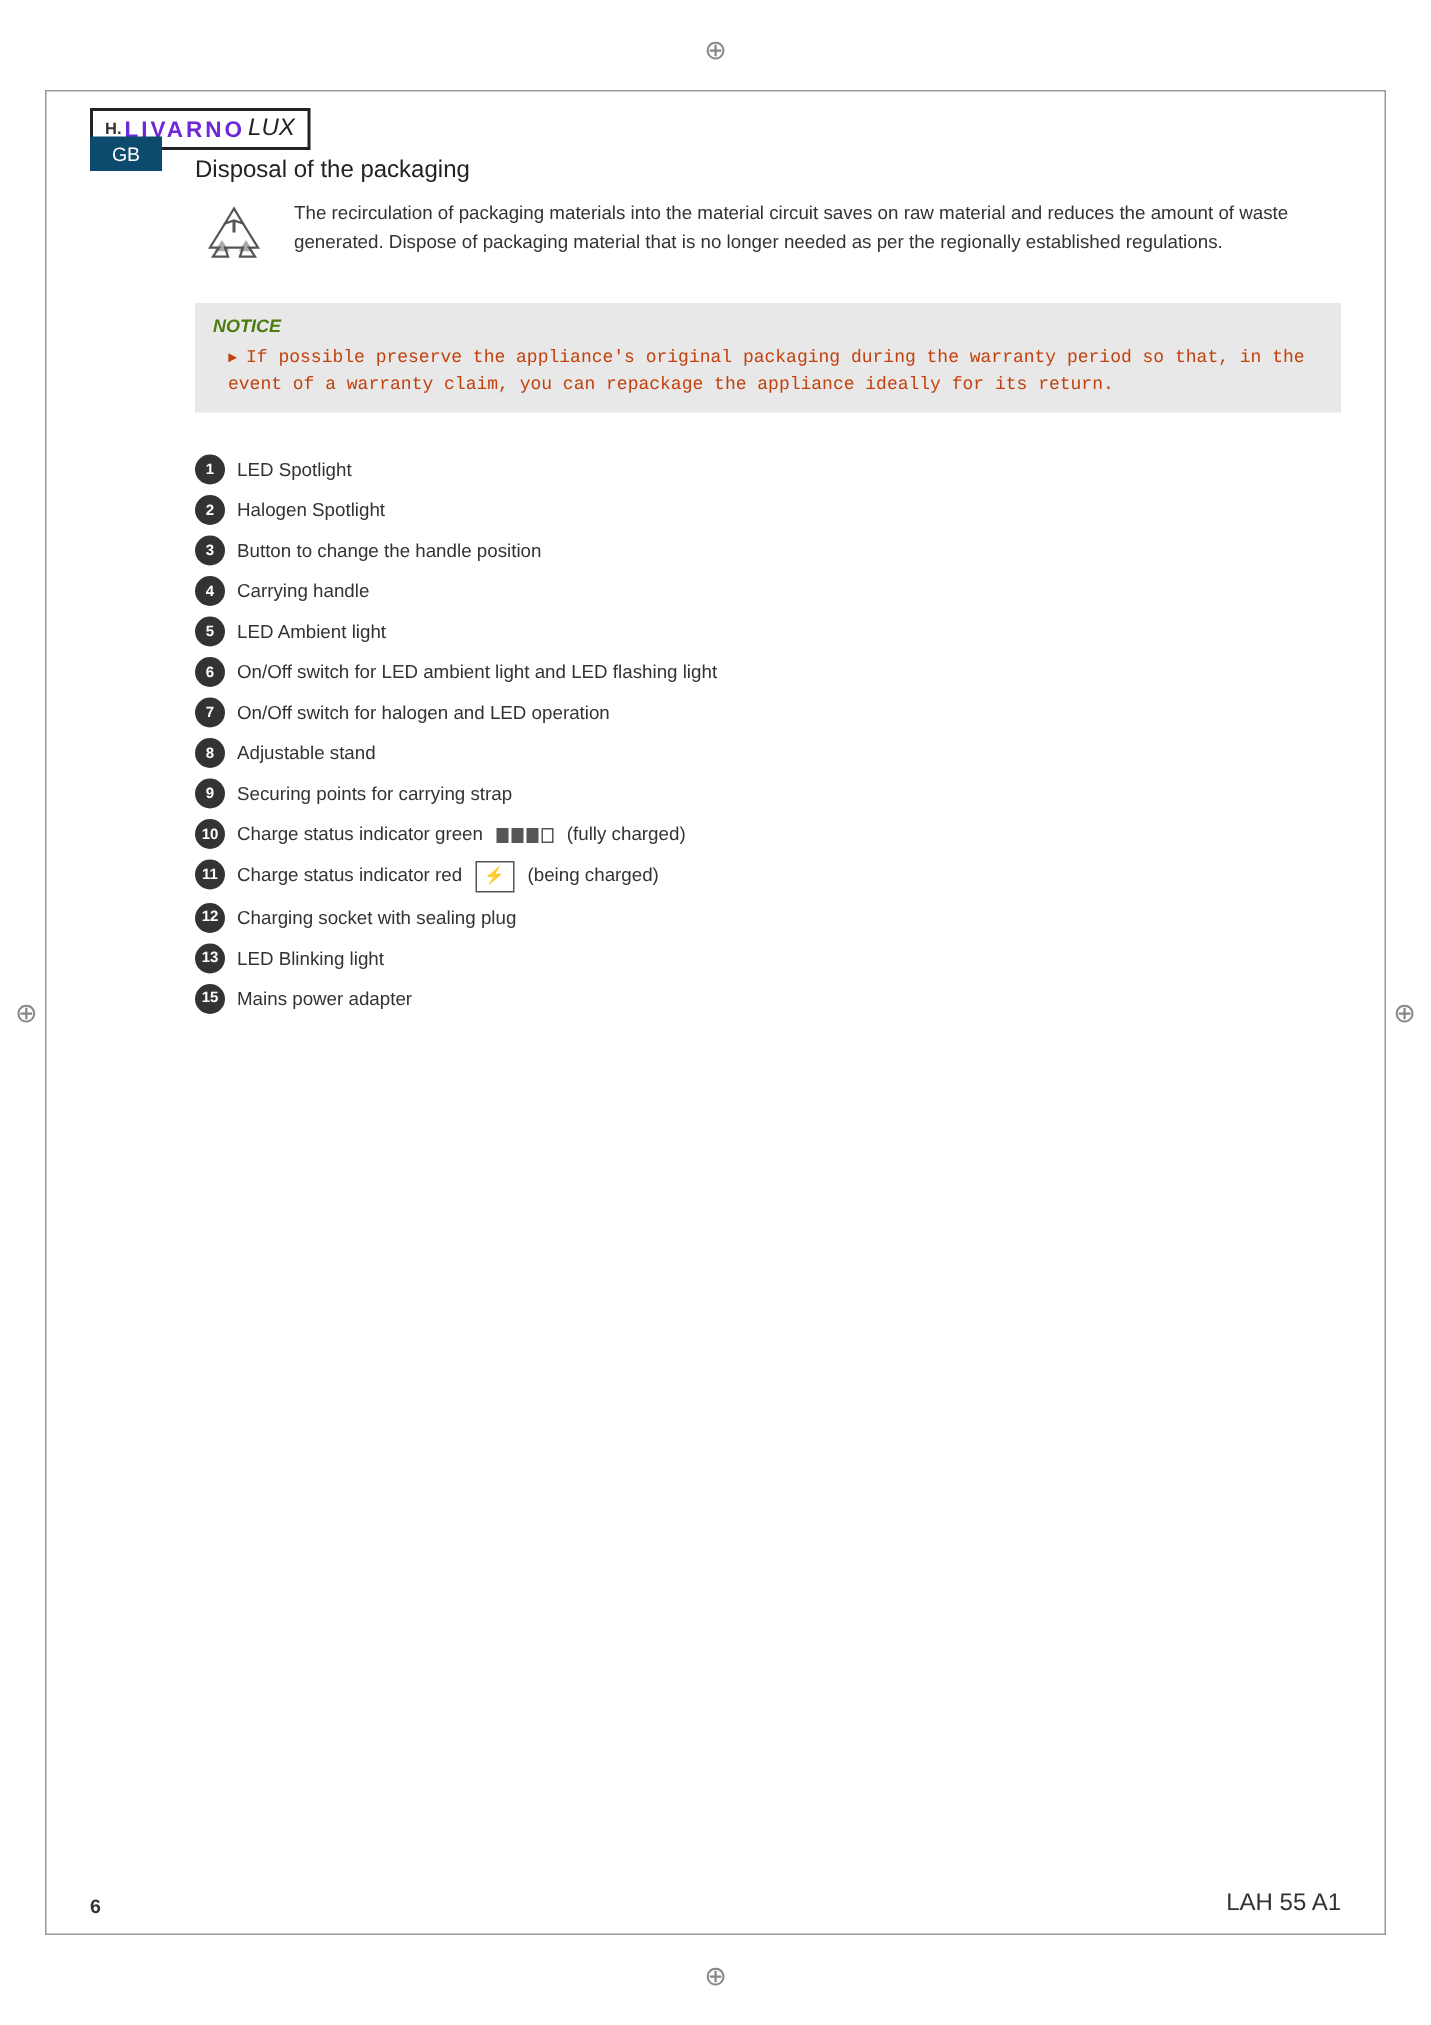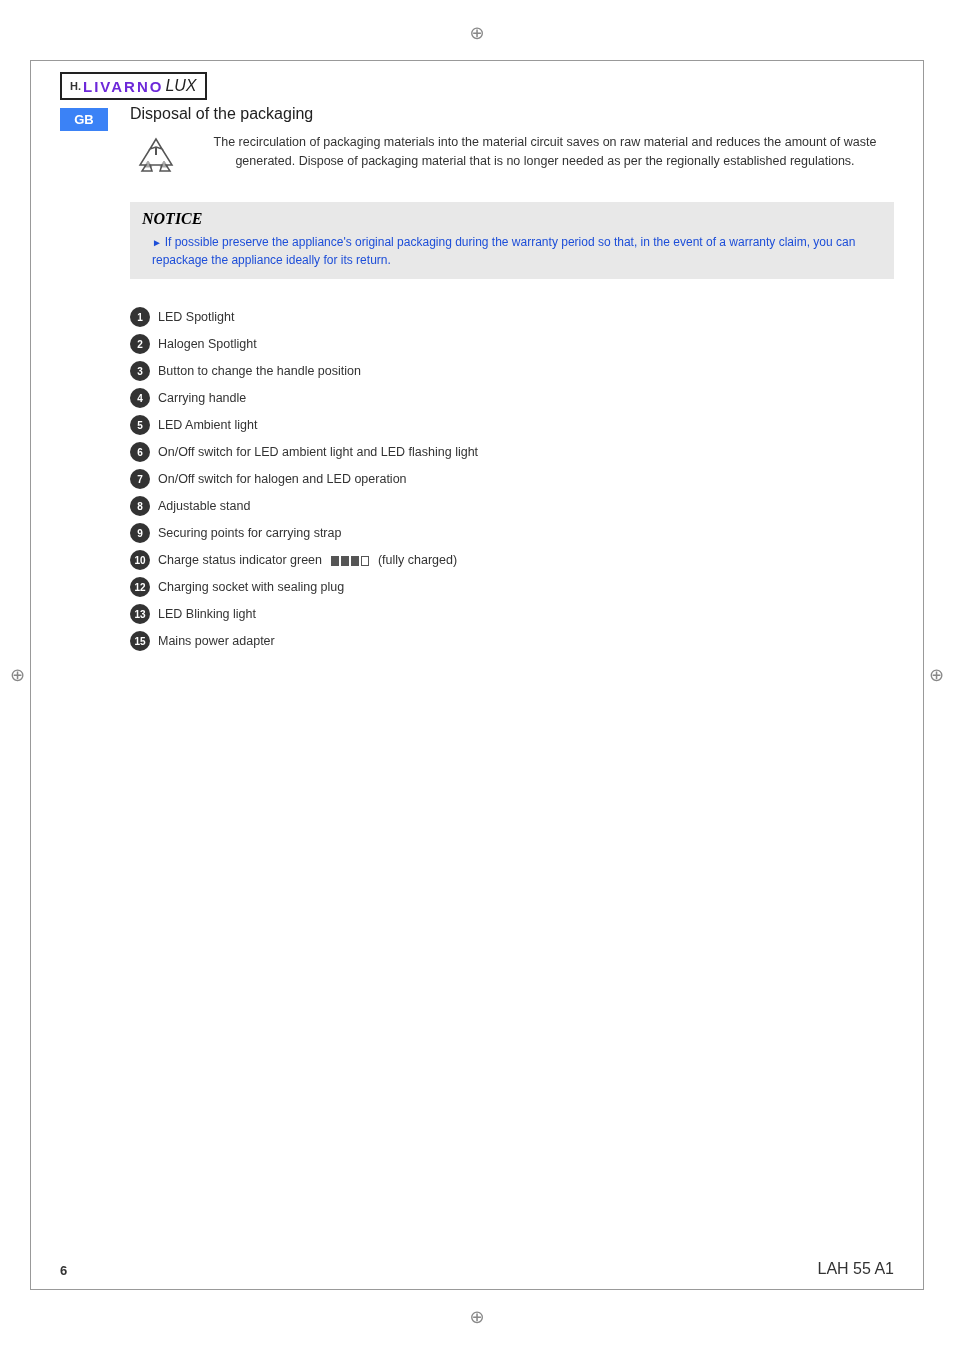--- a/index.html
+++ b/index.html
@@ -69,26 +69,26 @@
       font-size: 16px;
       color: #222;
       vertical-align: super;
       font-style: italic;
       font-weight: normal;
     }
 
     
     .lang-badge {
       position: absolute;
-      top: 108px;
+      top: 91px;
       left: 60px;
-      background: #3b82f6;
+      background: #0c4a6e;
       color: #fff;
       font-size: 13px;
-      font-weight: bold;
+      font-weight: normal;
       padding: 4px 10px;
       width: 48px;
       text-align: center;
     }
 
     
     .main-content {
       position: absolute;
       top: 105px;
       left: 130px;
@@ -107,21 +107,20 @@
       line-height: 1.55;
       color: #333;
       margin-bottom: 14px;
     }
 
     .recycle-row {
       display: flex;
       gap: 14px;
       margin-bottom: 14px;
       align-items: flex-start;
-      text-align: center;
     }
 
     .recycle-icon {
       width: 52px;
       flex-shrink: 0;
     }
 
     .recycle-text {
       font-size: 12.5px;
       line-height: 1.55;
@@ -129,32 +128,32 @@
     }
 
     
     .notice-box {
       background: #e8e8e8;
       border: none;
       padding: 8px 12px 10px 12px;
       margin-bottom: 28px;
     }
     .notice-title {
-      font-size: 16px;
+      font-size: 12px;
       font-weight: bold;
       font-style: italic;
       margin-bottom: 5px;
-      color: #000000;
-      font-family: Liberation Serif, serif;
+      color: #4d7c0f;
     }
     .notice-text {
       font-size: 12px;
       line-height: 1.5;
-      color: #1d4ed8;
+      color: #c2410c;
       padding-left: 10px;
+      font-family: Liberation Mono, monospace;
     }
     .notice-text::before {
       content: "► ";
       font-size: 10px;
     }
 
     
     .section-title-large {
       font-size: 22px;
       font-weight: bold;
@@ -347,20 +346,27 @@
         <span class="charge-green-indicator">
           <span class="green-block"></span>
             <span class="green-block"></span>
             <span class="green-block"></span>
             <span class="green-block-empty"></span>
         </span>
         &nbsp;(fully charged)
       </span>
     </li>
 
+    <li class="item-row">
+      <div class="item-badge">11</div>
+      <span class="item-text">Charge status indicator red&nbsp;
+        <span class="charge-red-indicator">⚡</span>
+        &nbsp;(being charged)
+      </span>
+    </li>
 
     <li class="item-row">
       <div class="item-badge">12</div>
       <span class="item-text">Charging socket with sealing plug</span>
     </li>
 
     <li class="item-row">
       <div class="item-badge">13</div>
       <span class="item-text">LED Blinking light</span>
     </li>

